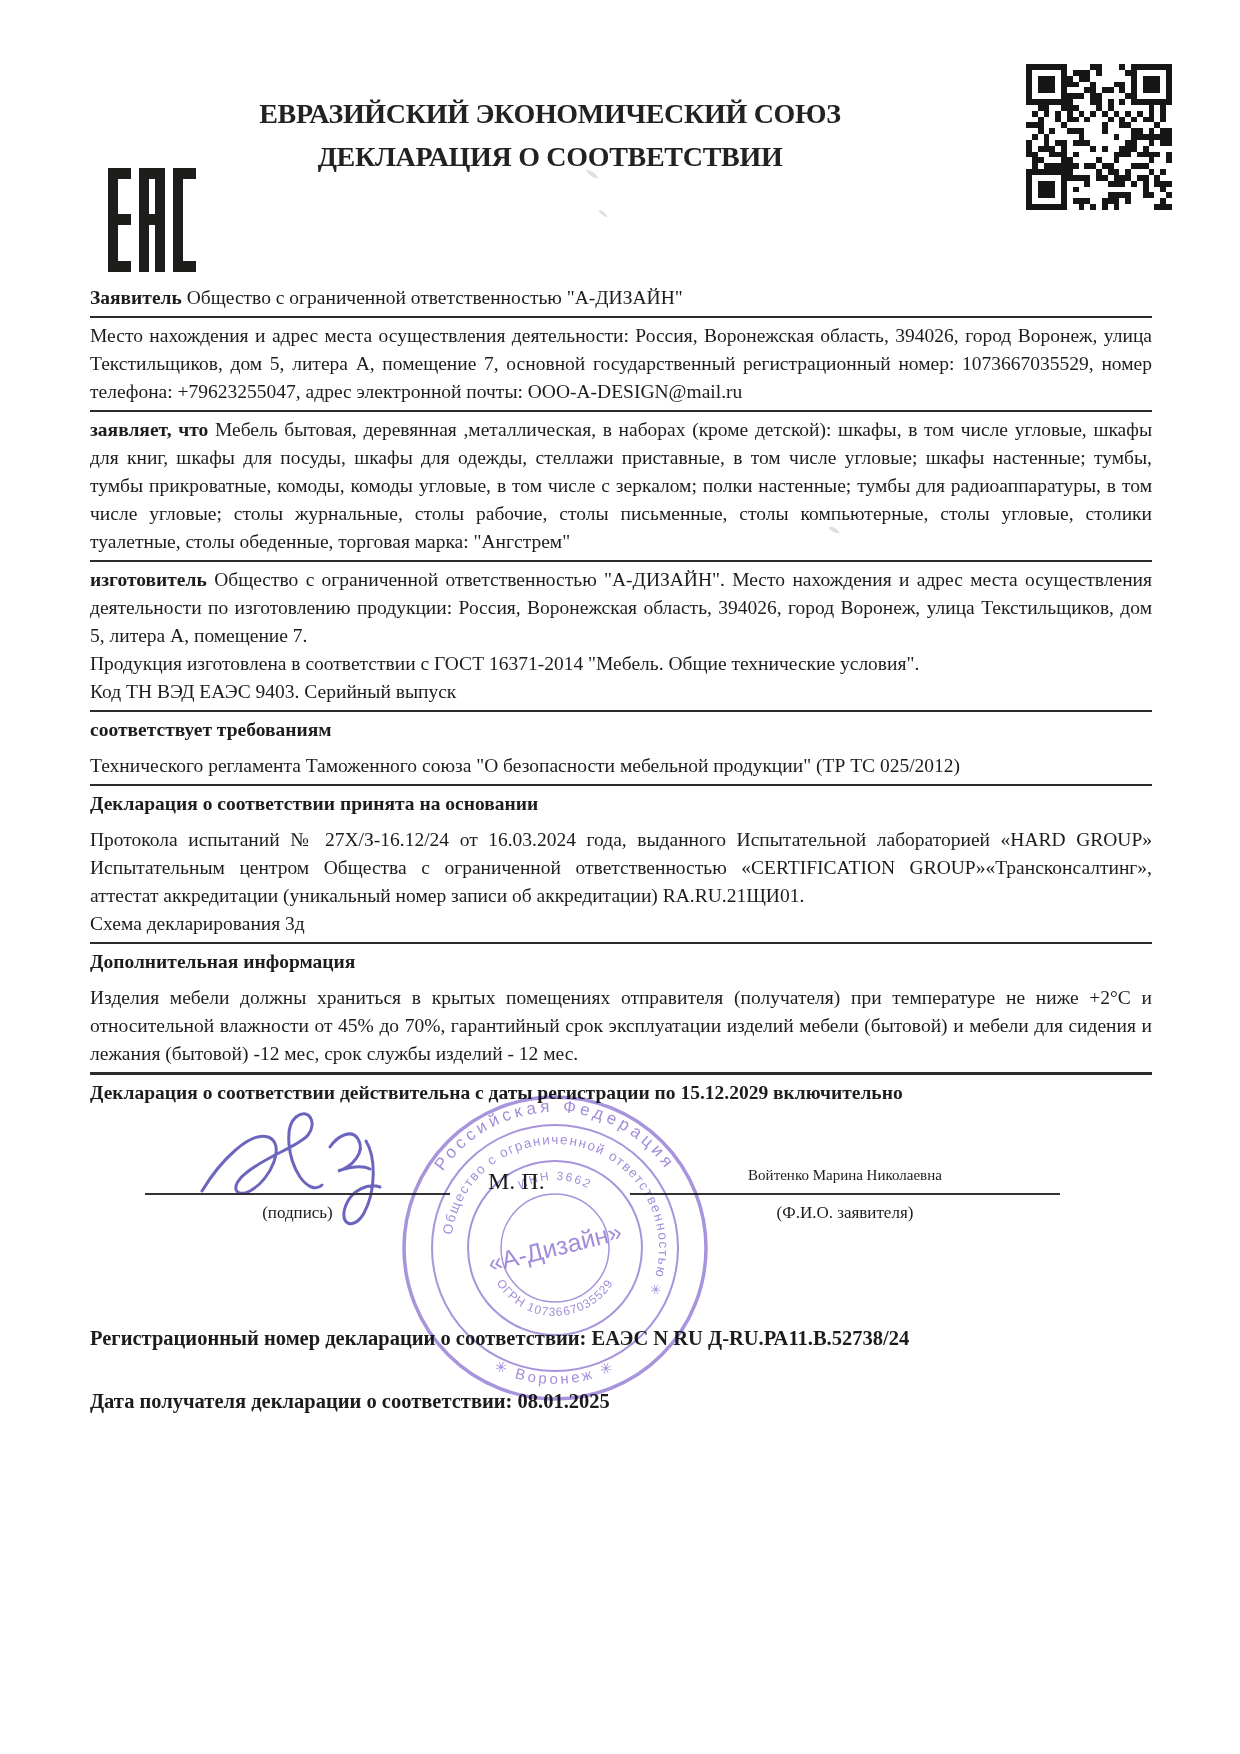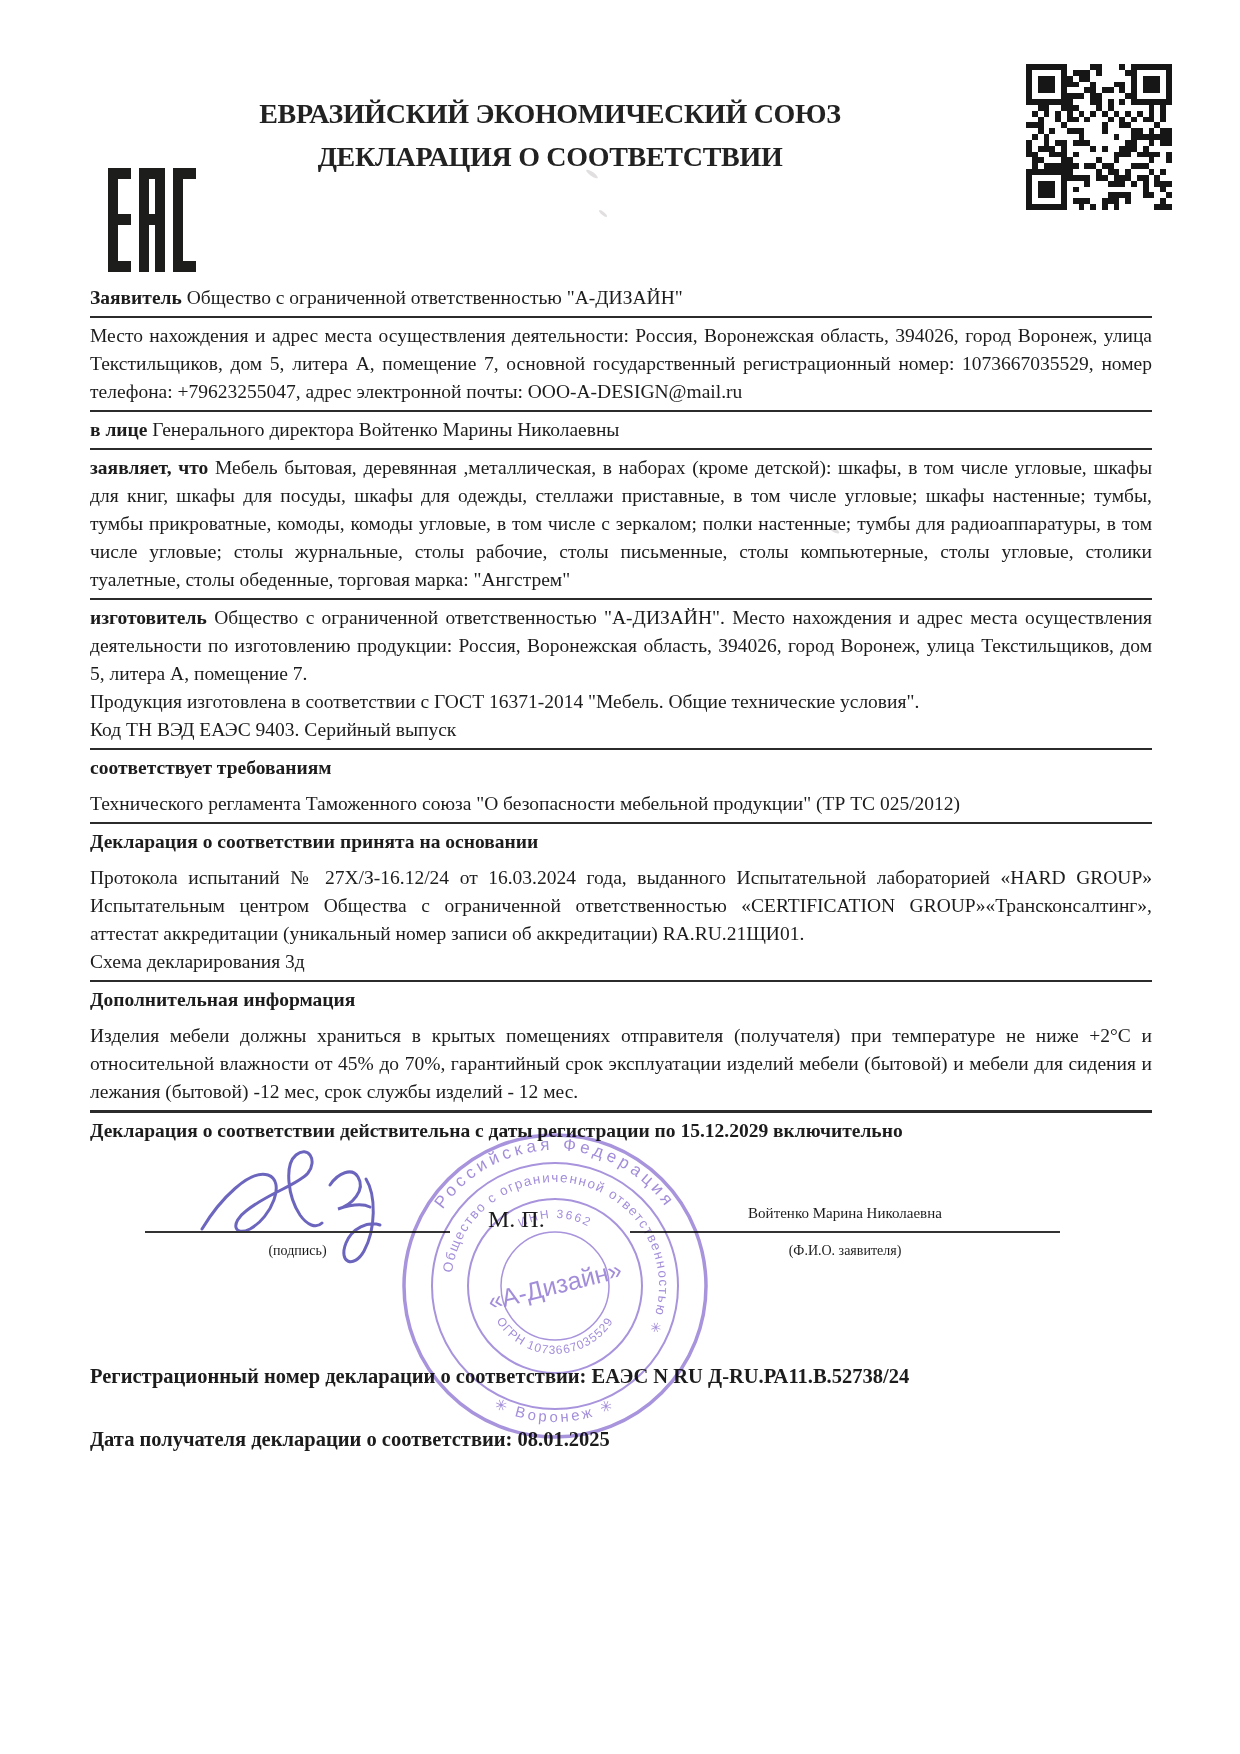--- a/index.html
+++ b/index.html
@@ -21,21 +21,21 @@
   .just{text-align:justify;}
   .b{font-weight:bold;}
   .h{font-weight:bold;}
   .gap8{height:8px;}
 
   
   .sigblock{position:relative;height:168px;margin-top:14px;}
   .sigline{position:absolute;border-top:2px solid #333;}
   .sigline.left{left:55px;top:72px;width:305px;}
   .sigline.right{left:540px;top:72px;width:430px;}
-  .cap{position:absolute;font-size:14px;text-align:center;}
+  .cap{position:absolute;font-size:17px;text-align:center;}
   .cap.sub-left{left:55px;top:78px;width:305px;}
   .cap.name{left:540px;top:40px;width:430px;font-size:15px;}
   .cap.sub-right{left:540px;top:78px;width:430px;}
   .mp{position:absolute;left:398px;top:46px;font-size:24px;}
   .handsig{position:absolute;left:90px;top:-26px;width:310px;height:160px;}
 
   .stamp{position:absolute;left:308px;top:-30px;width:314px;height:314px;
          mix-blend-mode:multiply;opacity:.88;}
 
   .reg{font-weight:bold;font-size:20.5px;margin-top:35px;}
@@ -393,24 +393,20 @@
 
     <div class="sec">
       <span class="b">Заявитель</span>
       <span>Общество с ограниченной ответственностью "А-ДИЗАЙН"</span>
     </div>
 
     <div class="sec just">
       <span>Место нахождения и адрес места осуществления деятельности: Россия, Воронежская область, 394026, город Воронеж, улица Текстильщиков, дом 5, литера А, помещение 7, основной государственный регистрационный номер: 1073667035529, номер телефона: +79623255047, адрес электронной почты: OOO-A-DESIGN@mail.ru</span>
     </div>
 
-    <div class="sec">
-      <span class="b">в лице</span>
-      <span>Генерального директора Войтенко Марины Николаевны</span>
-    </div>
 
     <div class="sec just">
       <span class="b">заявляет, что</span>
       <span>Мебель бытовая, деревянная ,металлическая, в наборах (кроме детской): шкафы, в том числе угловые, шкафы для книг, шкафы для посуды, шкафы для одежды, стеллажи приставные, в том числе угловые; шкафы настенные; тумбы, тумбы прикроватные, комоды, комоды угловые, в том числе с зеркалом; полки настенные; тумбы для радиоаппаратуры, в том числе угловые; столы журнальные, столы рабочие, столы письменные, столы компьютерные, столы угловые, столики туалетные, столы обеденные, торговая марка: "Ангстрем"</span>
     </div>
 
     <div class="sec">
       <div class="just">
         <span class="b">изготовитель</span>
         <span>Общество с ограниченной ответственностью "А-ДИЗАЙН". Место нахождения и адрес места осуществления деятельности по изготовлению продукции: Россия, Воронежская область, 394026, город Воронеж, улица Текстильщиков, дом 5, литера А, помещение 7.</span>

